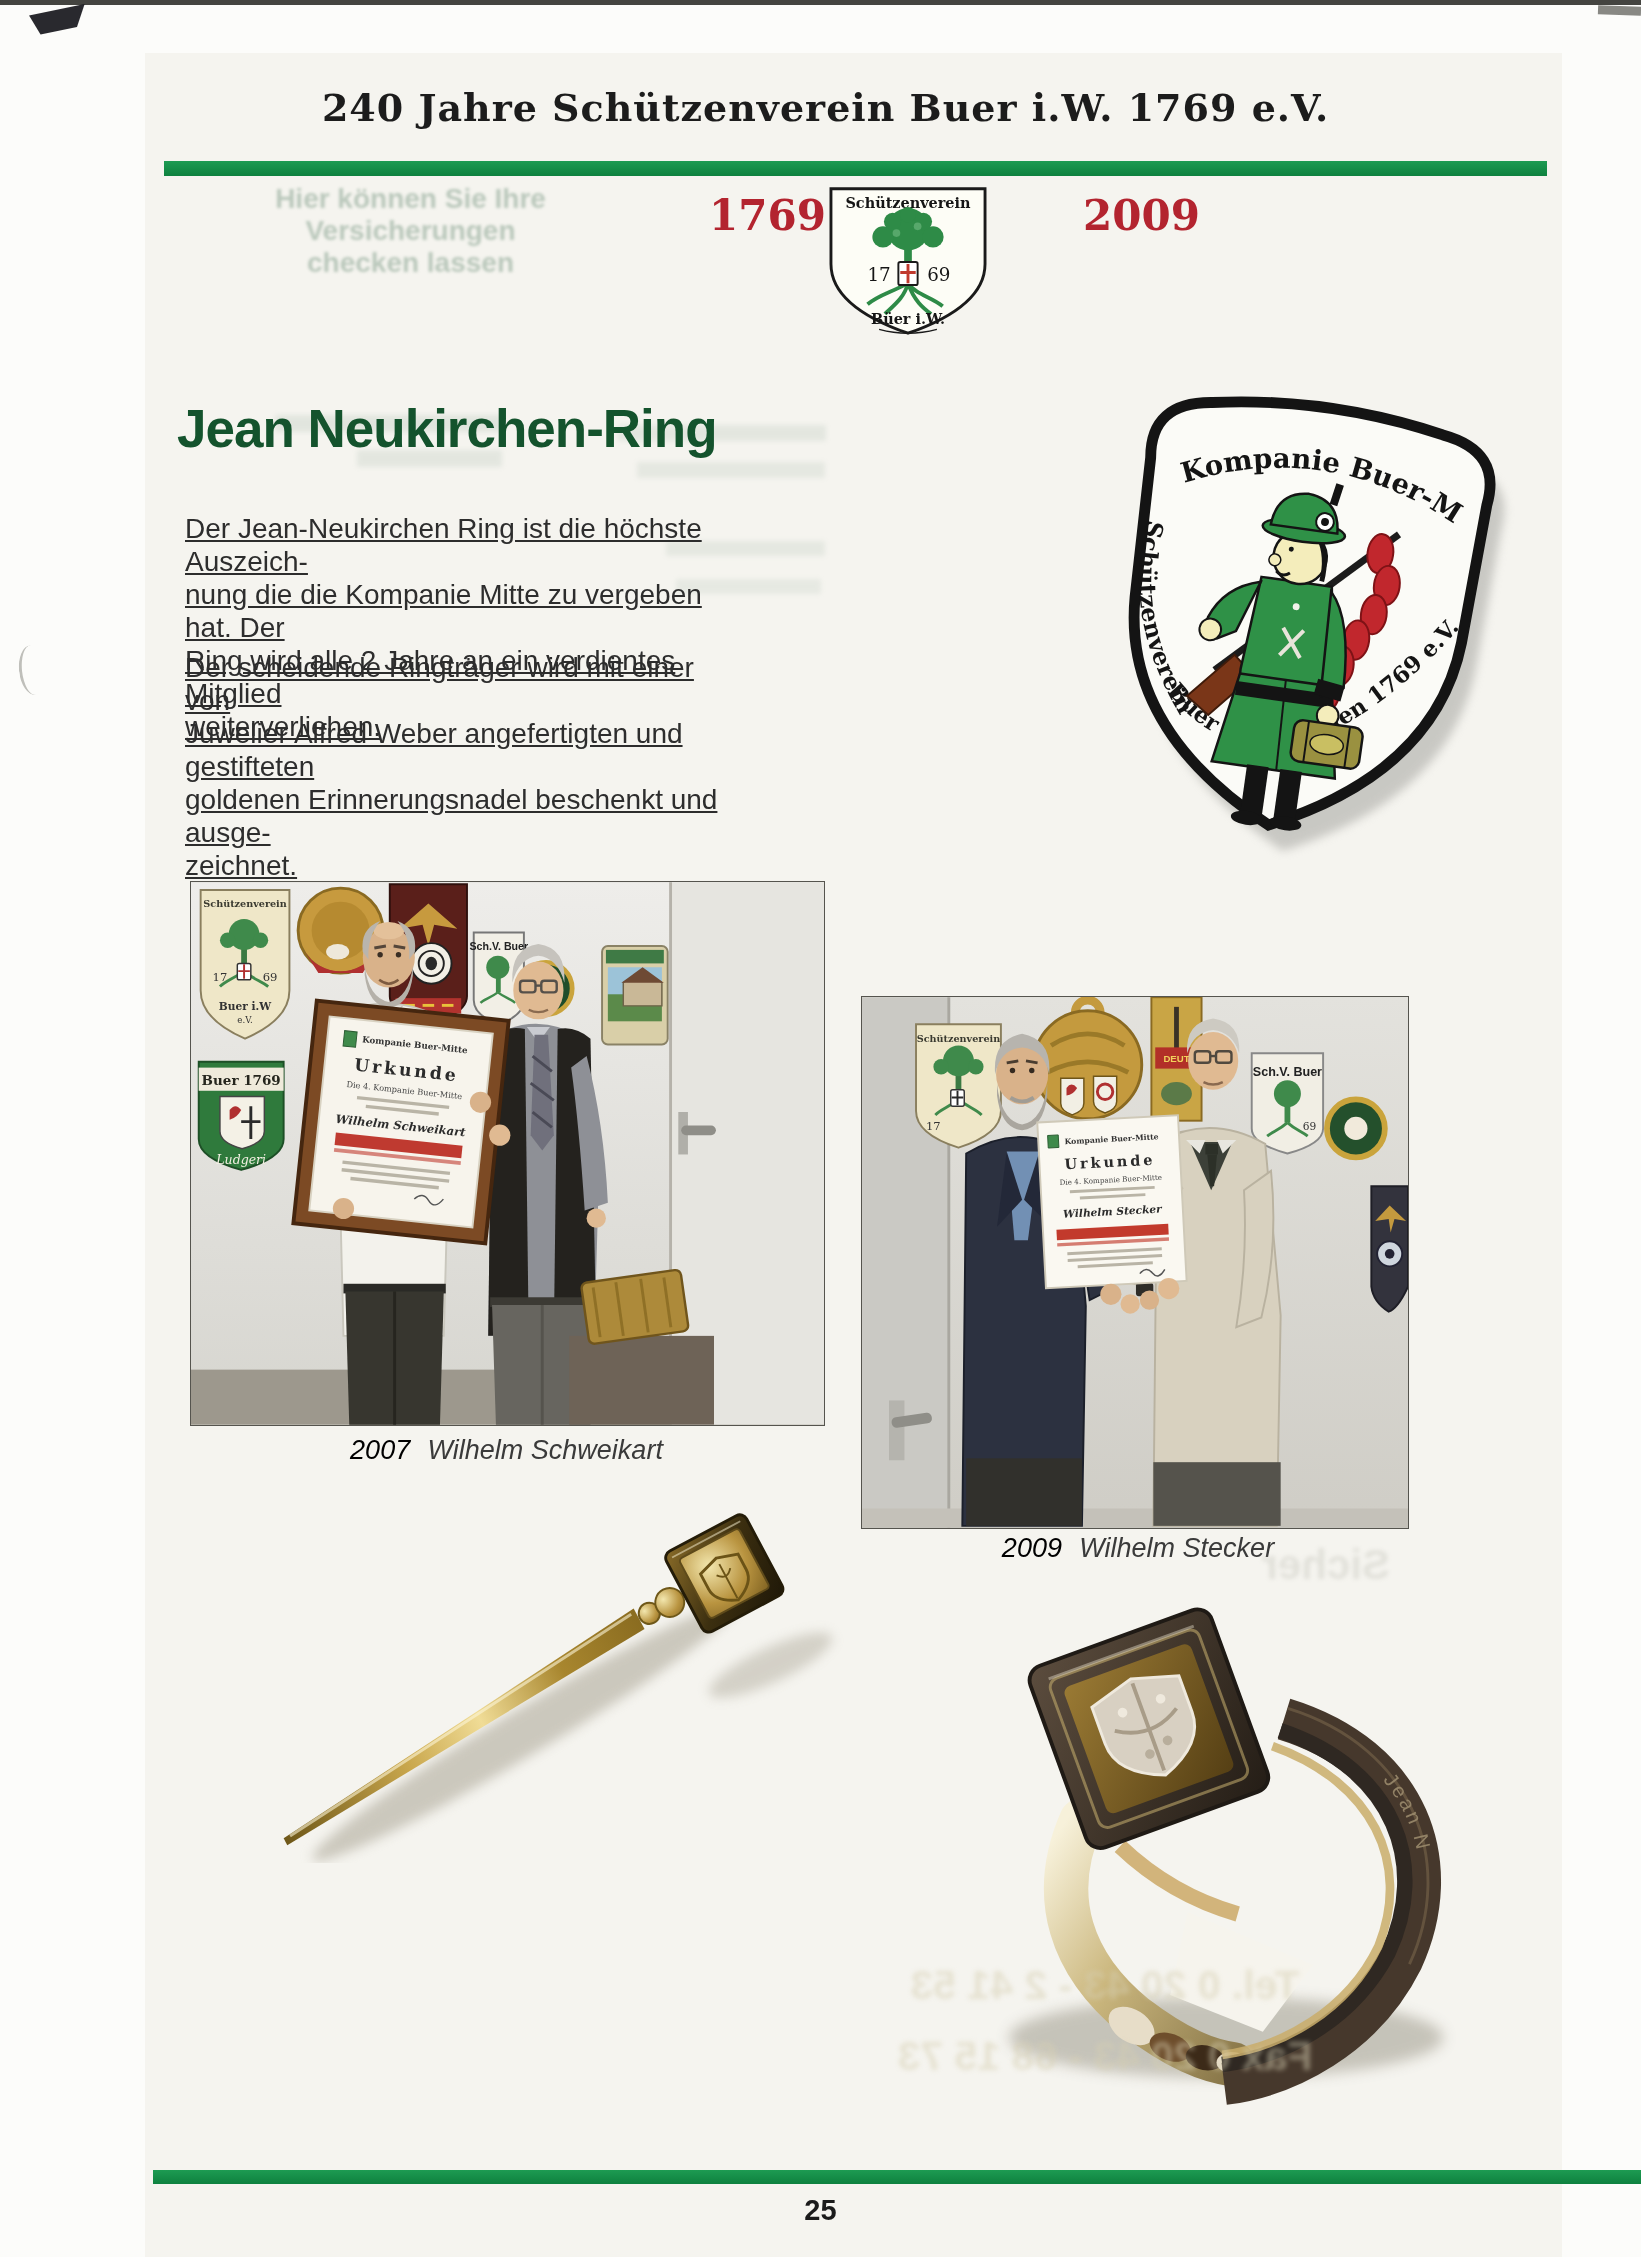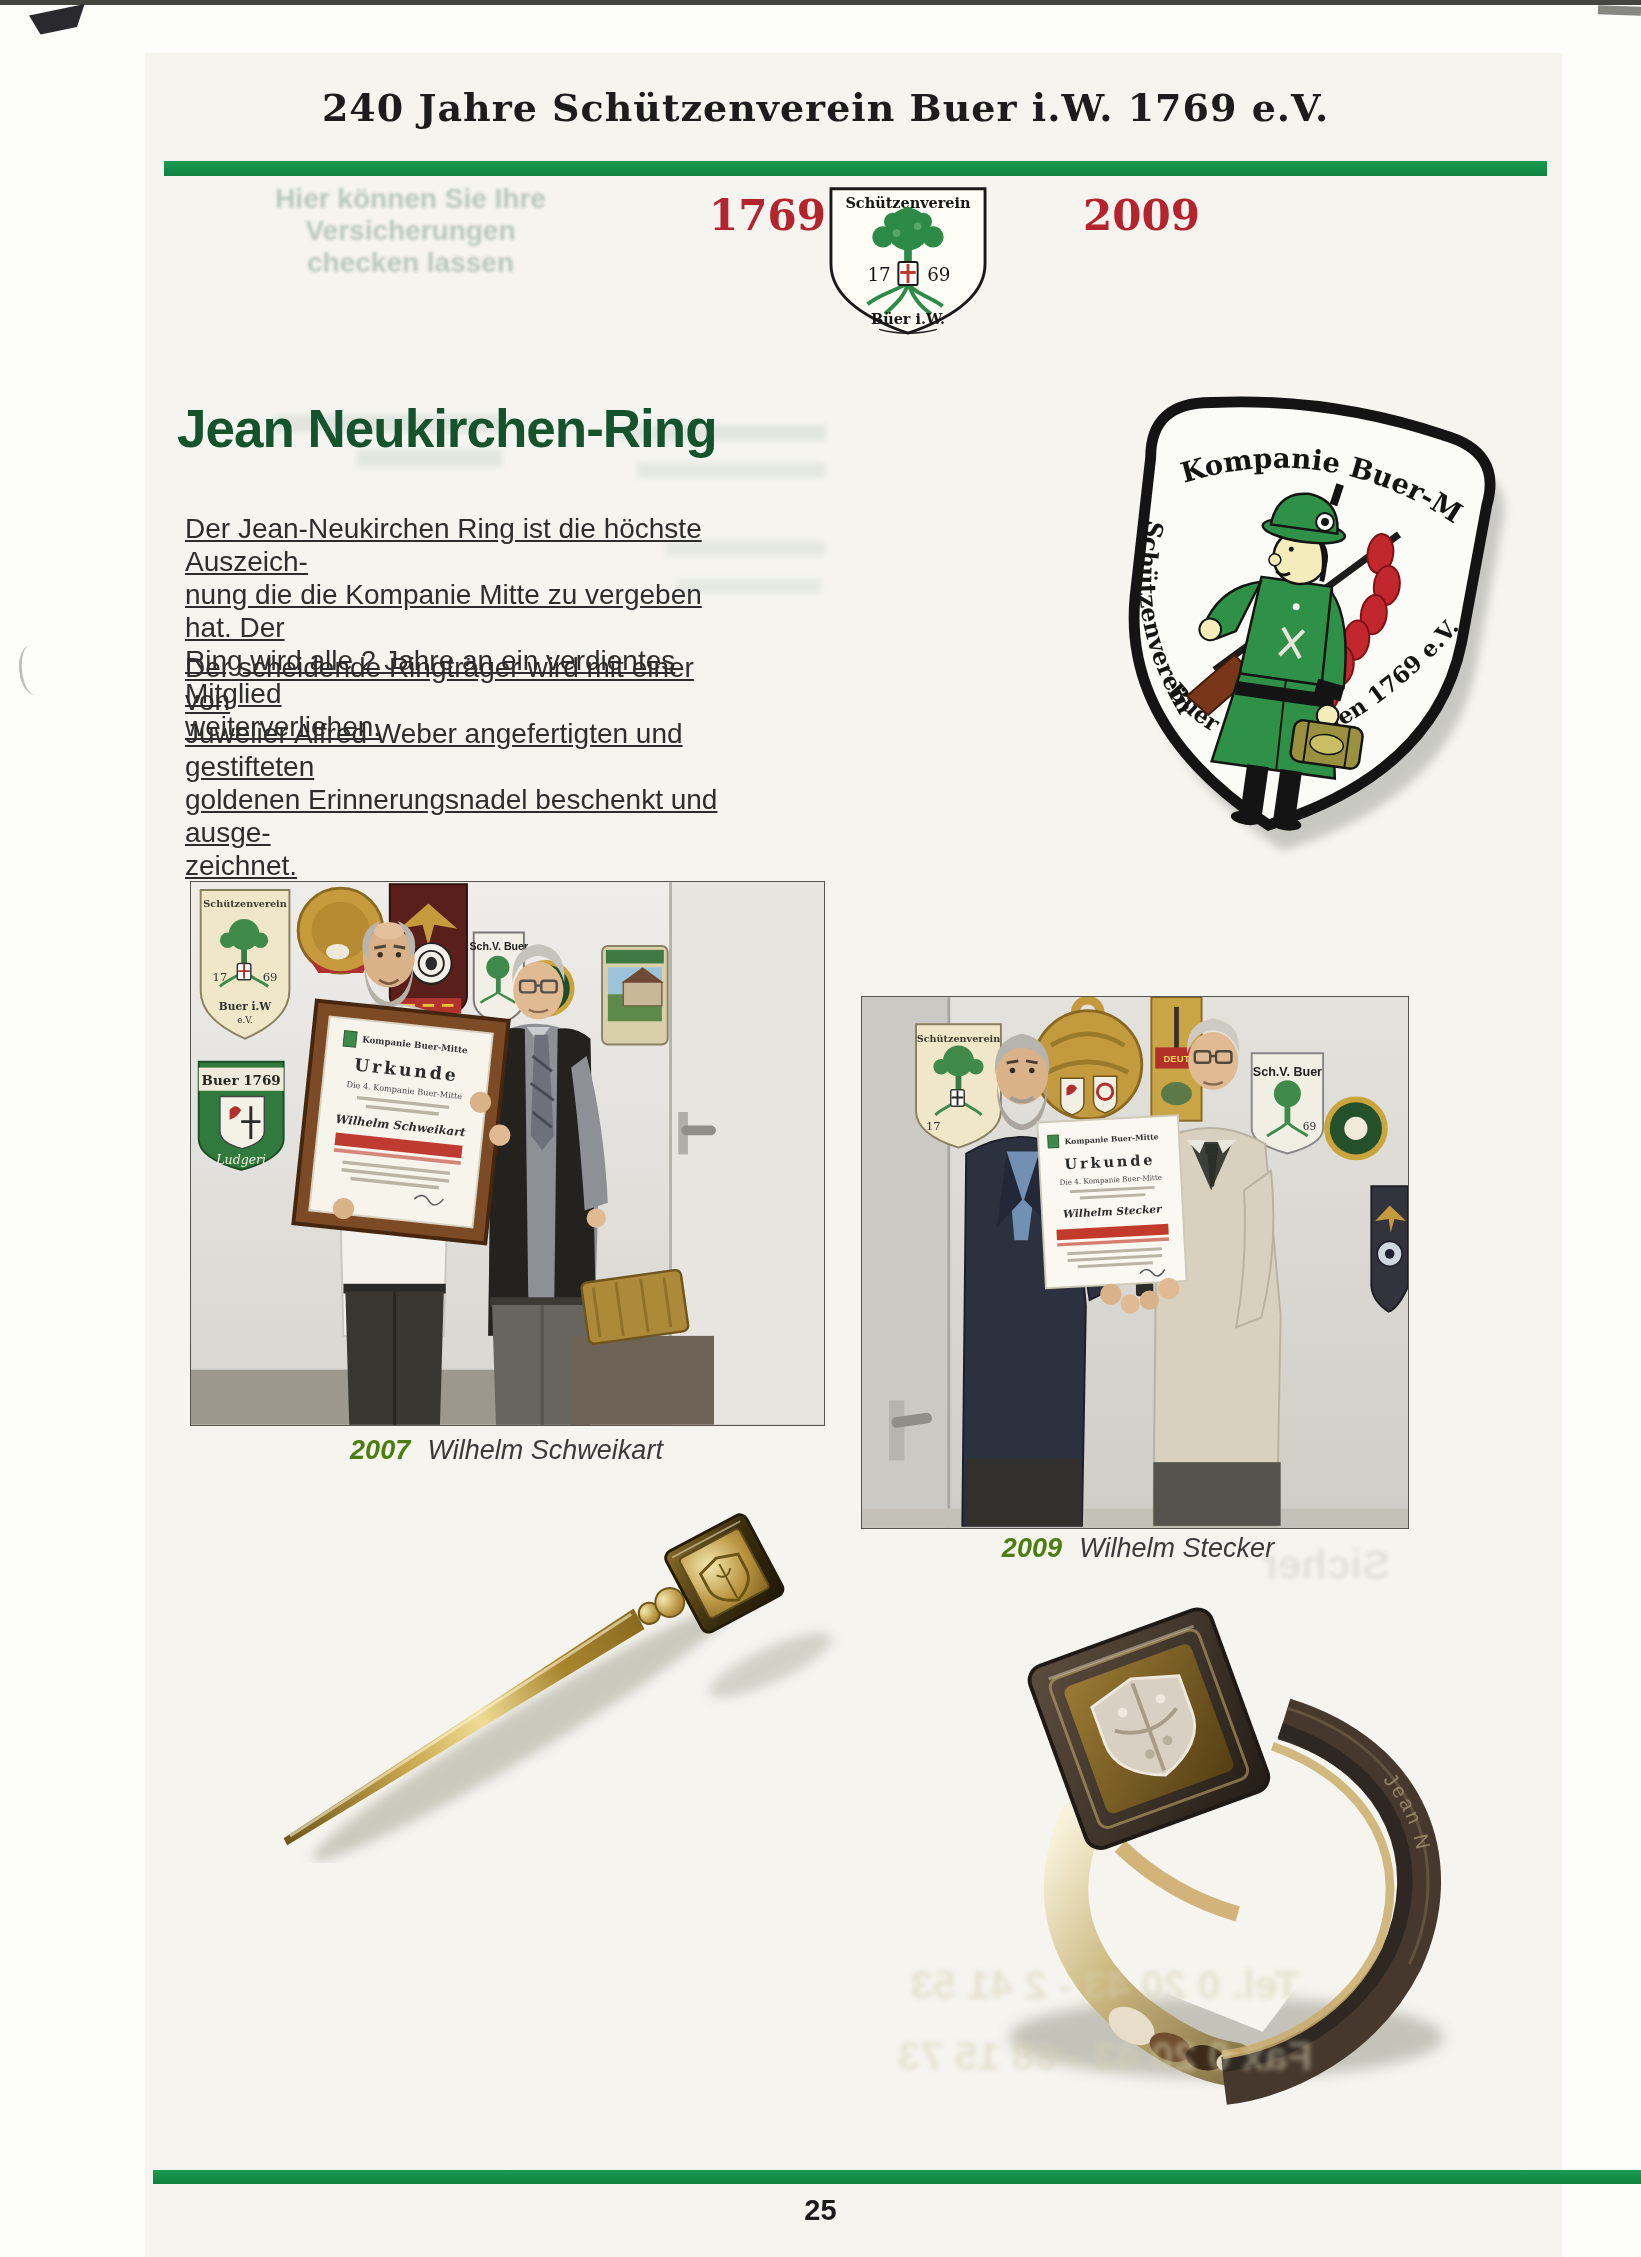--- a/index.html
+++ b/index.html
@@ -24,21 +24,21 @@
   .article-title{position:absolute;left:177px;top:398px;margin:0;font-size:53px;font-weight:bold;
                  letter-spacing:-1px;color:#14532d;}
   .para{position:absolute;left:179px;width:555px;margin:6px;font-size:28px;line-height:33px;color:#2d2d2d;white-space:pre-line;text-decoration:underline;}
   .p1{top:506px;} .p2{top:645px;}
   .photo{position:absolute;border:1px solid #55544e;background:#dddcd6;}
   .photo1{left:190px;top:881px;width:633px;height:543px;}
   .photo2{left:861px;top:996px;width:546px;height:531px;}
   .caption{position:absolute;text-align:center;font-style:italic;font-size:27px;color:#3a3a3a;}
   .caption1{left:190px;top:1435px;width:633px;}
   .caption2{left:865px;top:1533px;width:546px;}
-  .cap-year{font-weight:bold;color:#4d7c0f;margin-right:17.4px;}
+  .cap-year{font-weight:normal;color:#000000;margin-right:17.4px;}
   .pin{position:absolute;left:145px;top:1448px;}
   .ringimg{position:absolute;left:927px;top:1574px;}
   .page-number{position:absolute;left:0;top:2194px;width:1641px;text-align:center;
                font-size:29px;font-weight:bold;color:#1b1b1b;}
   .ghost{position:absolute;pointer-events:none;}
   .ghost-insurance{left:198px;top:183px;width:425px;text-align:center;font-weight:bold;font-size:28px;
                    color:#7f9c88;opacity:.5;filter:blur(1.4px);}
   .gbar{position:absolute;background:#9fb3a4;filter:blur(2.9px);}
   .ghost-sicher{left:1139px;top:1541px;width:251px;font-weight:bold;font-size:42px;color:#b5b5aa;
                 opacity:.3;filter:blur(1.9px);transform:scaleX(-1);}

